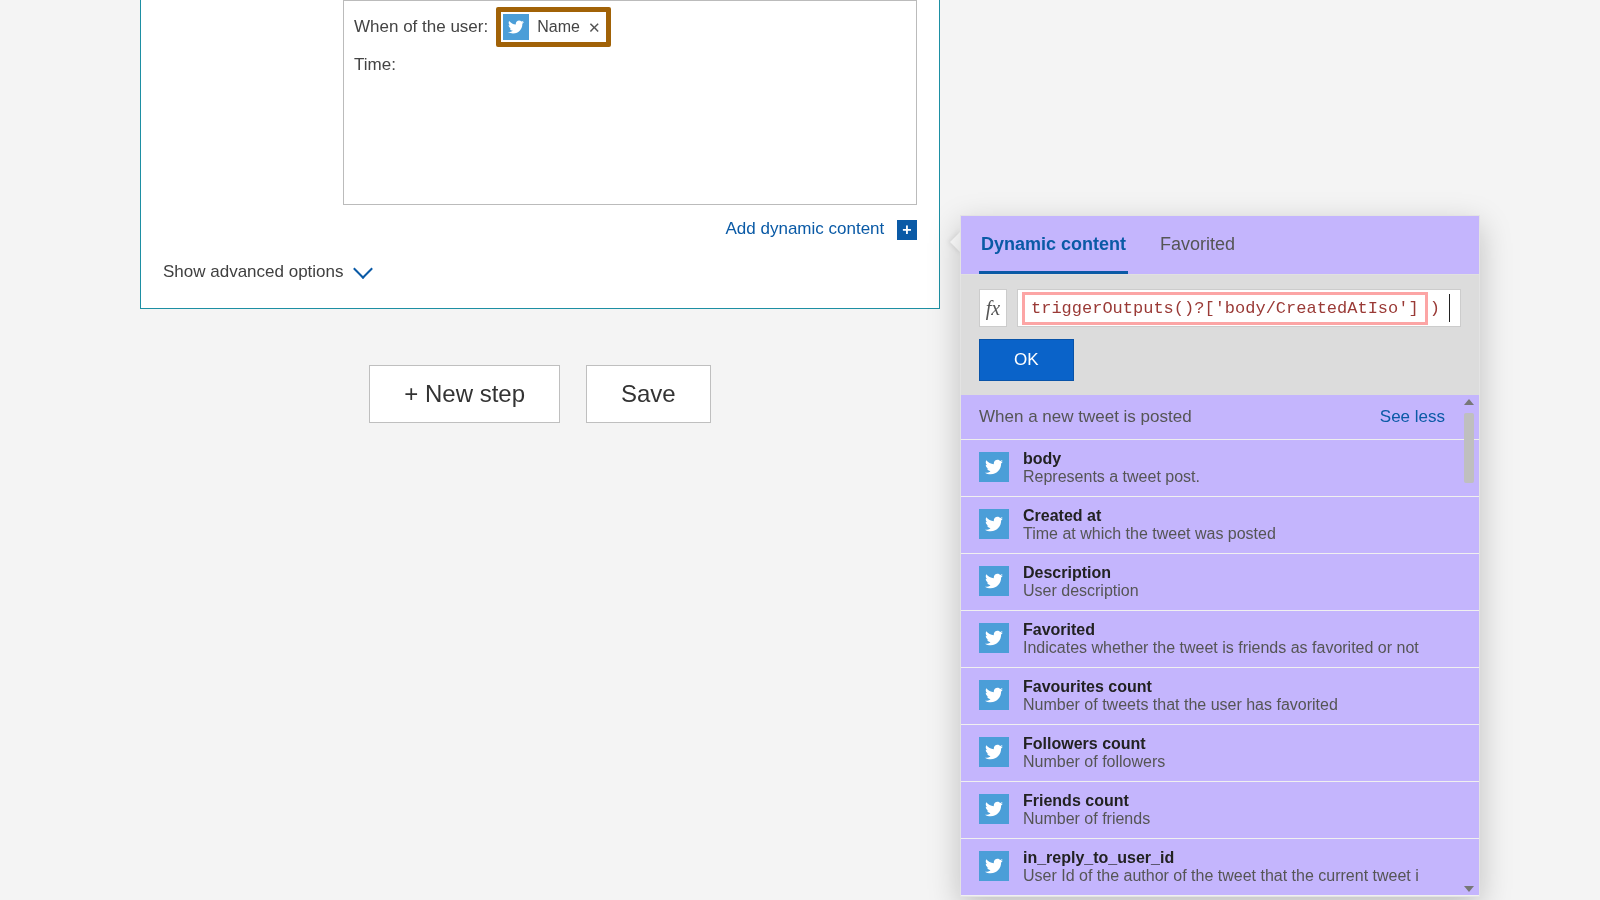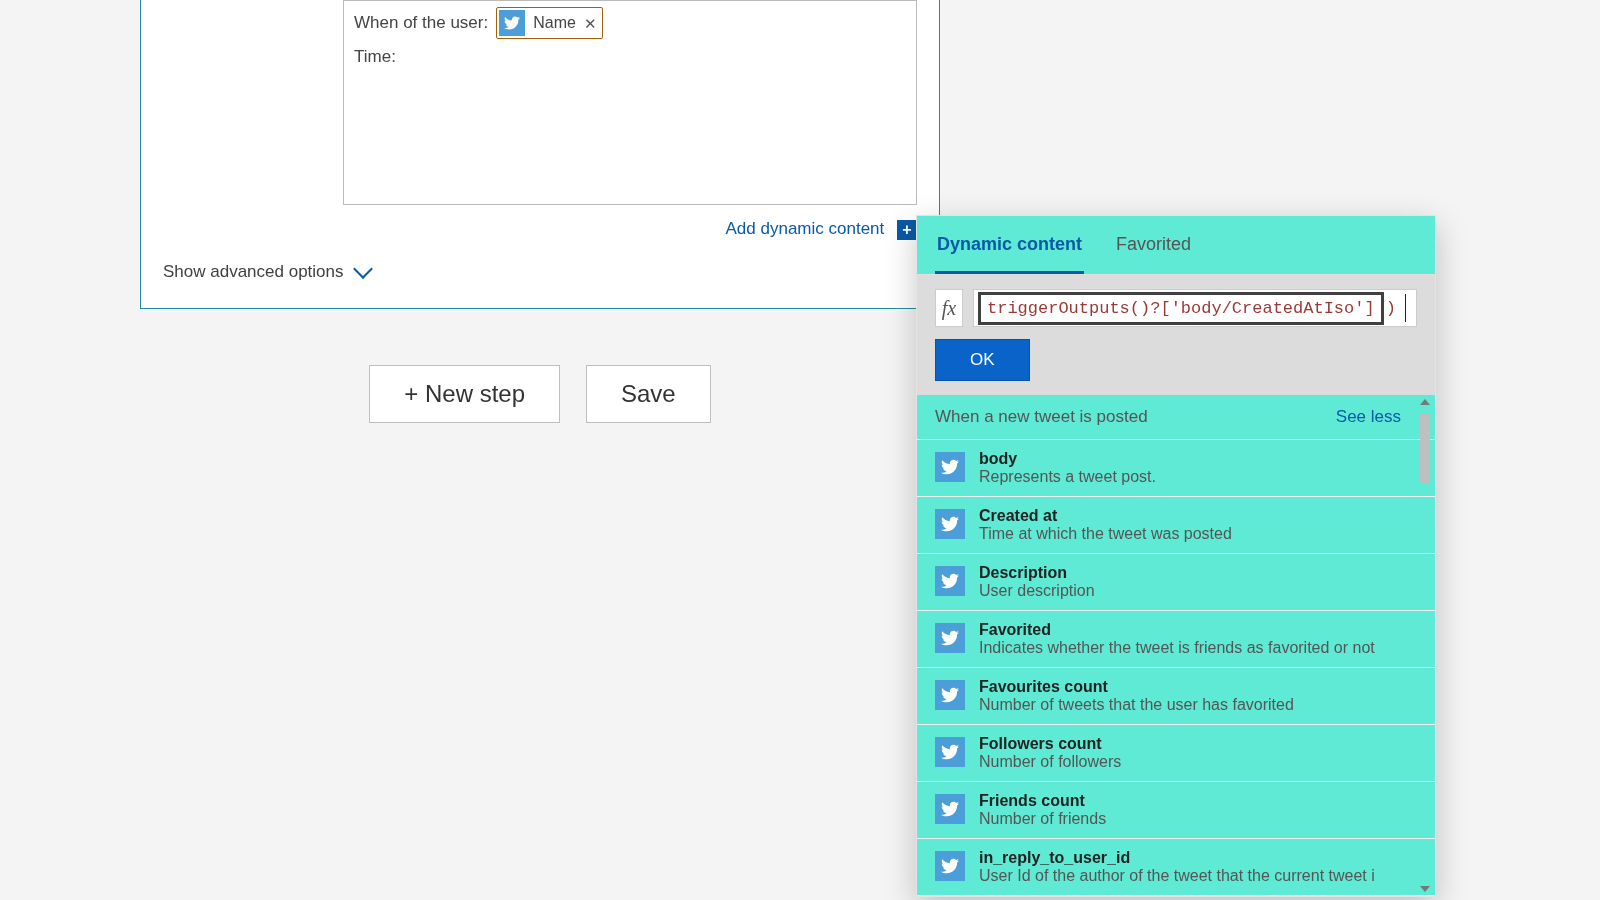--- a/index.html
+++ b/index.html
@@ -34,21 +34,21 @@
       padding: 6px 10px;
       font-size: 17px;
       color: #444;
       line-height: 1.4;
     }
     .input-area .line { display: flex; align-items: center; flex-wrap: wrap; margin-bottom: 6px; }
     .token {
       display: inline-flex;
       align-items: center;
       background: #fff;
-      border: 1px solid #a16207;
+      border: 5px solid #a16207;
       border-radius: 2px;
       padding: 2px 6px 2px 2px;
       margin-left: 8px;
       font-size: 16px;
     }
     .token .twitter-mini {
       width: 26px; height: 26px;
       background: #4b9ed8;
       display: inline-flex; align-items:center; justify-content:center;
       margin-right: 8px;
@@ -93,24 +93,24 @@
       border: 1px solid #bfbfbf;
       padding: 14px 34px;
       font-size: 24px;
       color:#333;
       cursor:pointer;
     }
 
     
     .picker {
       position:absolute;
-      left: 916px;
+      left: 960px;
       top: 215px;
       width: 520px;
-      background:#5eead4;
+      background:#c4b5fd;
       box-shadow: 0 10px 30px rgba(0,0,0,0.22);
       border: 1px solid #e3e3e3;
     }
     .beak {
       position:absolute;
       left: 950px;
       top: 230px;
       width:0;height:0;
       border-top: 12px solid transparent;
       border-bottom: 12px solid transparent;
@@ -152,21 +152,21 @@
       flex:1;
       background:#fff;
       border:1px solid #ccc;
       height:38px;
       display:flex;align-items:center;
       padding: 0 4px;
       position:relative;
     }
     .expr-highlight {
       background:#fff;
-      border: 3px solid #404040;
+      border: 3px solid #fca5a5;
       padding: 4px 6px;
       font-family: "Consolas","Courier New",monospace;
       font-size: 17px;
       color:#9a3a36;
       white-space: nowrap;
     }
     .expr-trail {
       font-family: "Consolas","Courier New",monospace;
       font-size: 17px;
       color:#9a3a36;

